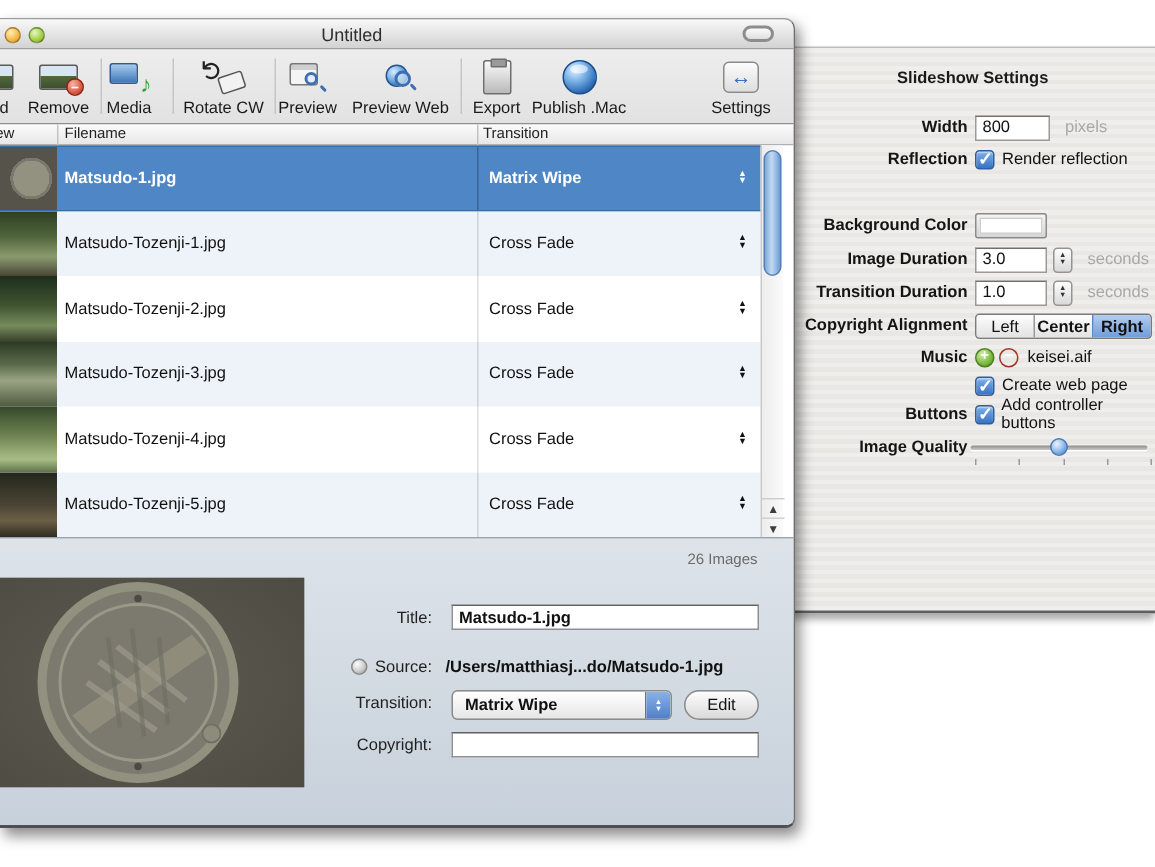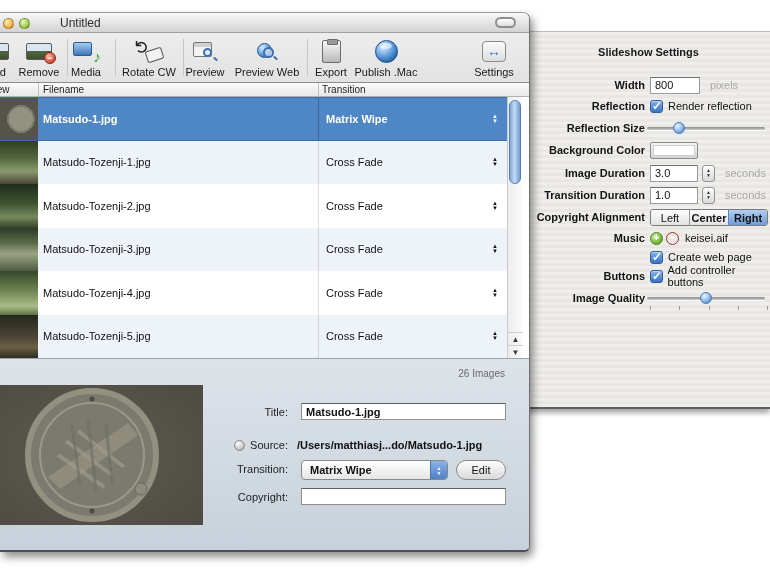--- a/index.html
+++ b/index.html
@@ -52,21 +52,21 @@
   .mfile{font-size:11px;color:#111;margin-left:6px;}
 
   
   .window{position:absolute;left:0;top:12px;width:530px;height:540px;background:#fff;
     border-radius:0 7px 6px 0;overflow:hidden;
     border-right:1px solid #6f6f6f;border-top:1px solid #9a9a9a;border-bottom:2px solid #4f4f4f;
     box-shadow:3px 5px 9px rgba(0,0,0,.45);}
   .titlebar{position:relative;height:20px;background:linear-gradient(180deg,#f8f8f8,#d2d2d2);
     border-bottom:1px solid #9f9f9f;}
   .wtitle{position:absolute;left:60px;right:120px;top:0;height:20px;line-height:20px;
-    text-align:left;font-size:12px;color:#2e2e2e;}
+    text-align:center;font-size:12px;color:#2e2e2e;}
   .light{position:absolute;top:5px;width:11px;height:11px;border-radius:50%;border:1px solid rgba(0,0,0,.3);}
   .light.yellow{left:3px;background:radial-gradient(circle at 35% 30%,#fdf2b5,#f3b33c 65%,#c4891d);}
   .light.green{left:19px;background:radial-gradient(circle at 35% 30%,#e7f8c4,#9ccb3f 65%,#6c9a20);}
   .pill{position:absolute;right:13px;top:4px;width:21px;height:11px;border:2px solid #8d8d8d;
     border-radius:7px;background:linear-gradient(180deg,#fcfcfc,#dedede);}
 
   .toolbar{position:relative;height:50px;background:linear-gradient(180deg,#ededed,#e2e2e2);
     border-bottom:1px solid #8d8d8d;}
   .titem{position:absolute;top:3px;text-align:center;}
   .ticon{height:30px;display:flex;align-items:center;justify-content:center;position:relative;}
@@ -185,29 +185,20 @@
     <div class="drow" style="top:65px">
       <div class="dlabel">Reflection</div>
       <div class="dctrl">
         <span class="cb">
             <span>✓</span>
           </span>
         <span class="cblabel">Render reflection</span>
       </div>
     </div>
 
-    <div class="drow" style="top:87px">
-      <div class="dlabel">Reflection Size</div>
-      <div class="dctrl" style="left:120px">
-        <div class="slider">
-          <div class="track"></div>
-          <div class="thumb" style="left: calc(27% - 6px);"></div>
-        </div>
-      </div>
-    </div>
 
     <div class="drow" style="top:109px">
       <div class="dlabel">Background Color</div>
       <div class="dctrl">
         <div class="colorwell">
             <i></i>
           </div>
       </div>
     </div>
 

